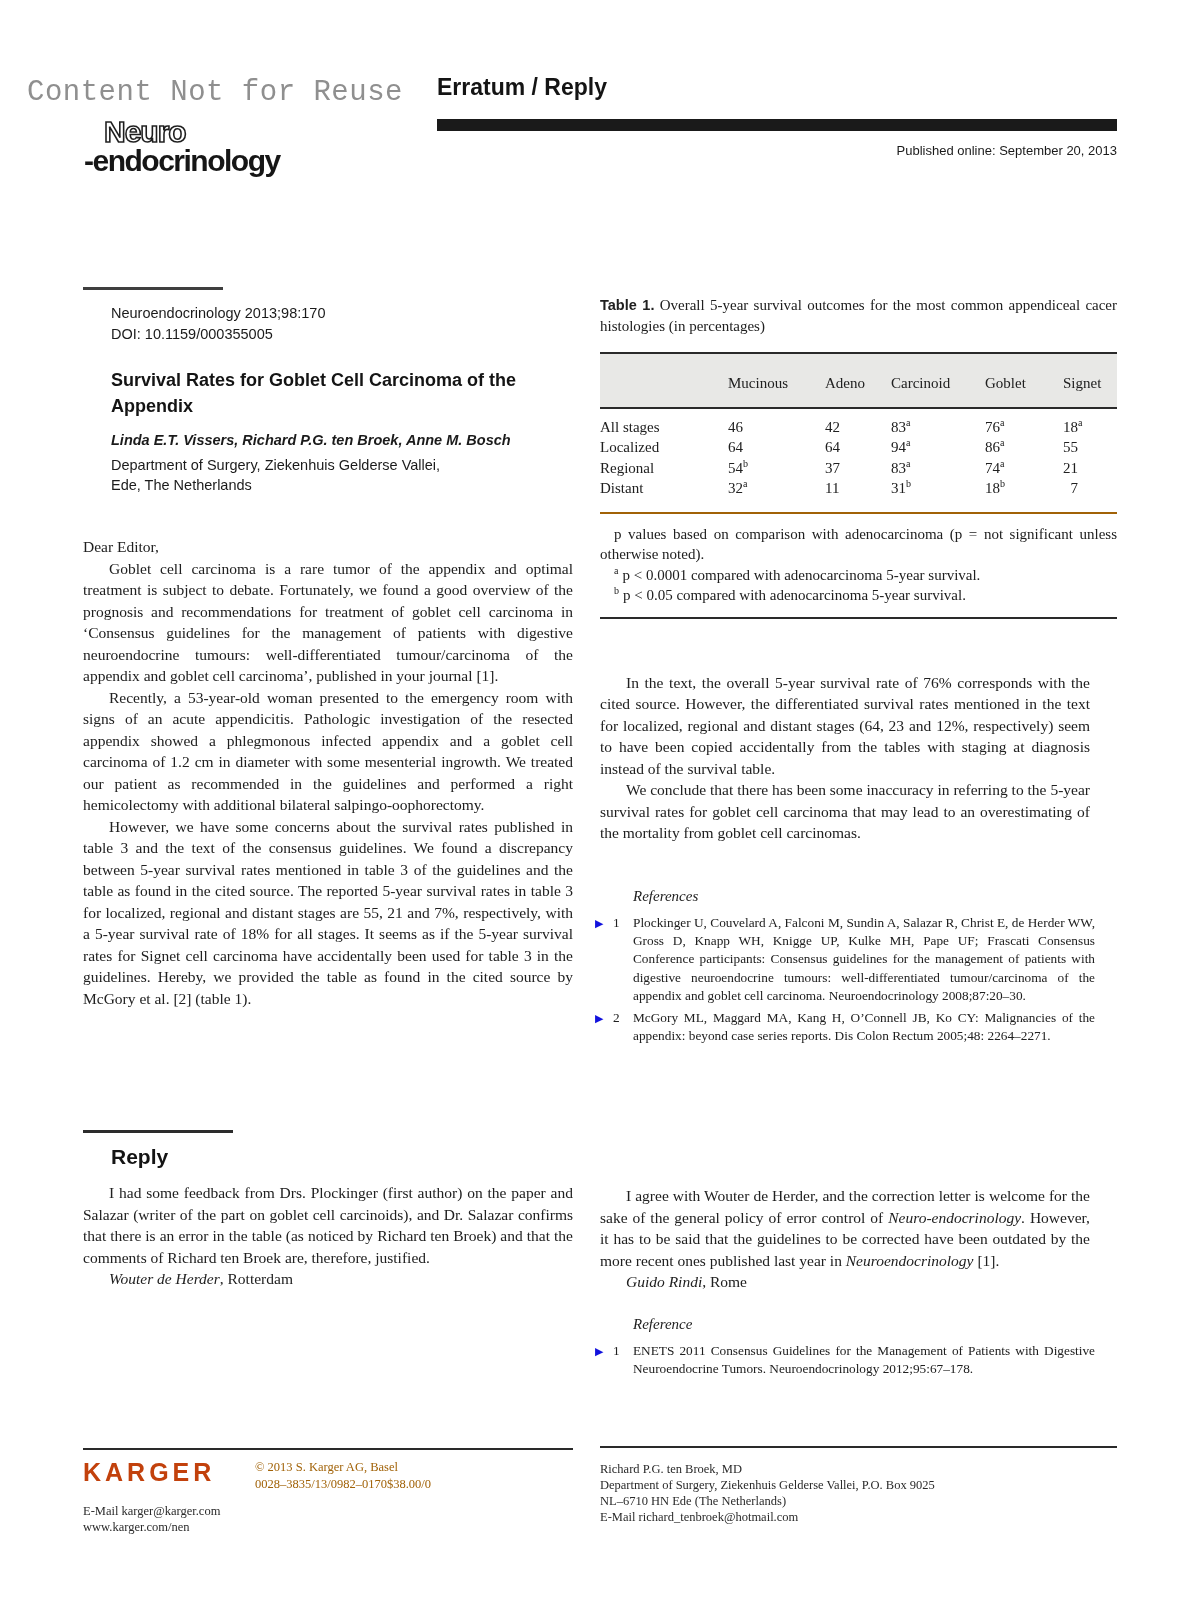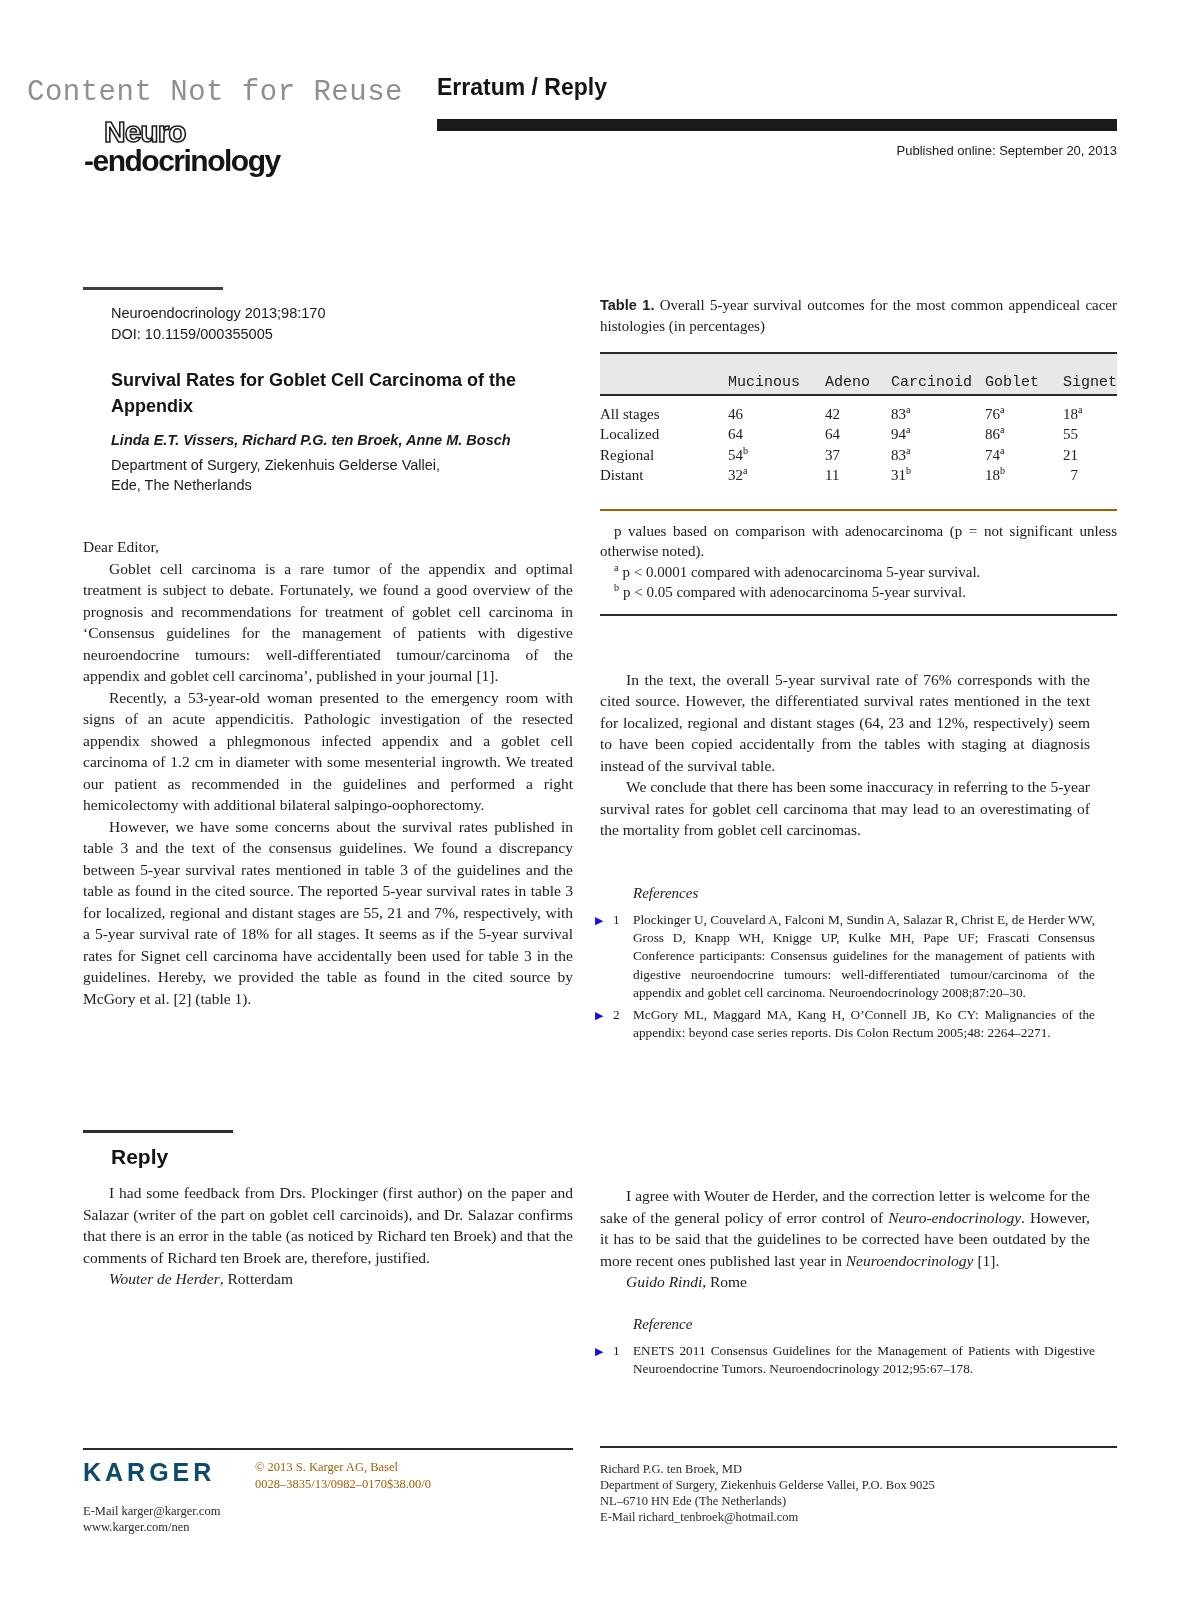--- a/index.html
+++ b/index.html
@@ -63,24 +63,24 @@
   .reply-left { position: absolute; left: 83px; top: 1130px; width: 490px; }
   .reply-rule { width: 150px; height: 3px; background: #2c2c2c; margin-bottom: 12px; }
   .reply-heading { padding-left: 28px; font-family: "Liberation Sans", "DejaVu Sans", sans-serif; font-size: 21px; font-weight: 700; color: #141414; margin-bottom: 13px; }
   .signature { padding-left: 26px; font-size: 15.5px; line-height: 21.5px; color: #202020; }
 
   .right-col { position: absolute; left: 600px; top: 295px; width: 517px; }
   .tbl-caption { font-size: 15px; line-height: 20.5px; text-align: justify; color: #202020; margin-bottom: 16px; }
   .tbl-caption b { font-family: "Liberation Sans", "DejaVu Sans", sans-serif; font-size: 14.5px; font-weight: 700; }
   table.t1 { width: 517px; border-collapse: collapse; table-layout: fixed; border-top: 2.5px solid #2a2a2a; }
   table.t1 th, table.t1 td { font-size: 15px; line-height: 20.5px; text-align: left; font-weight: 400; padding: 0; color: #202020; }
-  table.t1 thead th { background: #e8e8e6; border-bottom: 2px solid #2a2a2a; padding-top: 19px; vertical-align: bottom; font-family: Liberation Mono, monospace; }
+  table.t1 thead th { background: #e8e8e6; border-bottom: 2px solid #2a2a2a; padding-top: 19px; padding-bottom: 13px; vertical-align: bottom; }
   table.t1 tbody { border-bottom: 2px solid #a16207; }
   table.t1 tbody tr:first-child td { padding-top: 8px; }
-  table.t1 tbody tr:last-child td { padding-bottom: 23px; }
+  table.t1 tbody tr:last-child td { padding-bottom: 13px; }
   table.t1 th:nth-child(1) { width: 128px; } table.t1 th:nth-child(2) { width: 97px; }
   table.t1 th:nth-child(3) { width: 66px; }  table.t1 th:nth-child(4) { width: 94px; }
   table.t1 th:nth-child(5) { width: 78px; margin-top: 30px; }
   sup { font-size: 10px; line-height: 0; }
   .tbl-footnotes { border-bottom: 2px solid #2a2a2a; padding: 10px 0 11px 0; }
   .fn { font-size: 15px; line-height: 20.5px; text-align: justify; text-indent: 14px; color: #202020; }
   .fn sup { margin-right: 4px; }
 
   .right-pars { margin-top: 53px; width: 490px; }
   .refs-block { margin-top: 44px; width: 495px; }
@@ -90,21 +90,21 @@
   .ref-marker { position: absolute; left: -5px; top: 1px; color: #1212dd; font-size: 11px; font-family: "DejaVu Sans", sans-serif; }
   .ref-num { position: absolute; left: 13px; }
 
   .reply-right { position: absolute; left: 600px; top: 1185px; width: 517px; }
   .reply-right .par { width: 490px; }
   .reply-right .refs-block { margin-top: 23px; }
 
   
   .footer-rule-left  { position: absolute; left: 83px;  top: 1448px; width: 490px; height: 2px; background: #2a2a2a; }
   .footer-rule-right { position: absolute; left: 600px; top: 1446px; width: 517px; height: 2px; background: #2a2a2a; }
-  .karger-logo { position: absolute; left: 83px; top: 1458px; font-family: "Liberation Sans", "DejaVu Sans", sans-serif; font-size: 25px; font-weight: 600; letter-spacing: 4px; color: #0c4a6e; }
+  .karger-logo { position: absolute; left: 83px; top: 1458px; font-family: "Liberation Sans", "DejaVu Sans", sans-serif; font-size: 25px; font-weight: 600; letter-spacing: 4px; color: #c2410c; }
   .copyright { position: absolute; left: 255px; top: 1459px; font-size: 12.5px; line-height: 17px; color: #a16207; }
   .karger-contact { position: absolute; left: 83px; top: 1503px; font-size: 12.5px; line-height: 16px; color: #2a2a2a; }
   .correspondence { position: absolute; left: 600px; top: 1461px; font-size: 12.5px; line-height: 16px; color: #2a2a2a; }
 </style>
 </head>
 <body>
 
 <div class="page">
 
   <div class="watermark">Content Not for Reuse</div>

